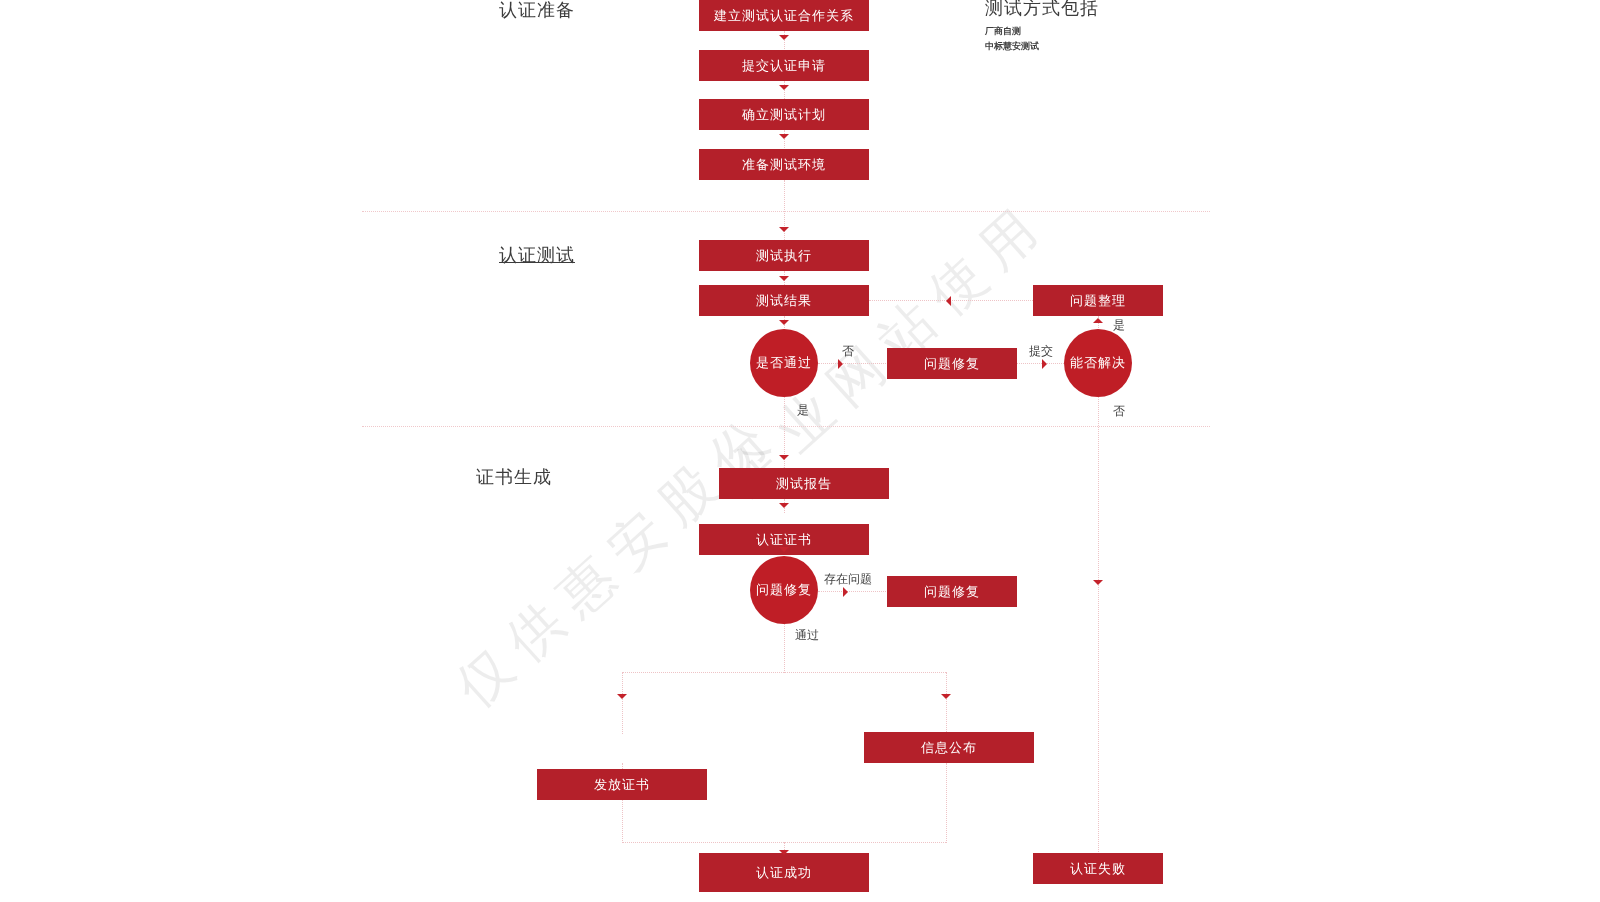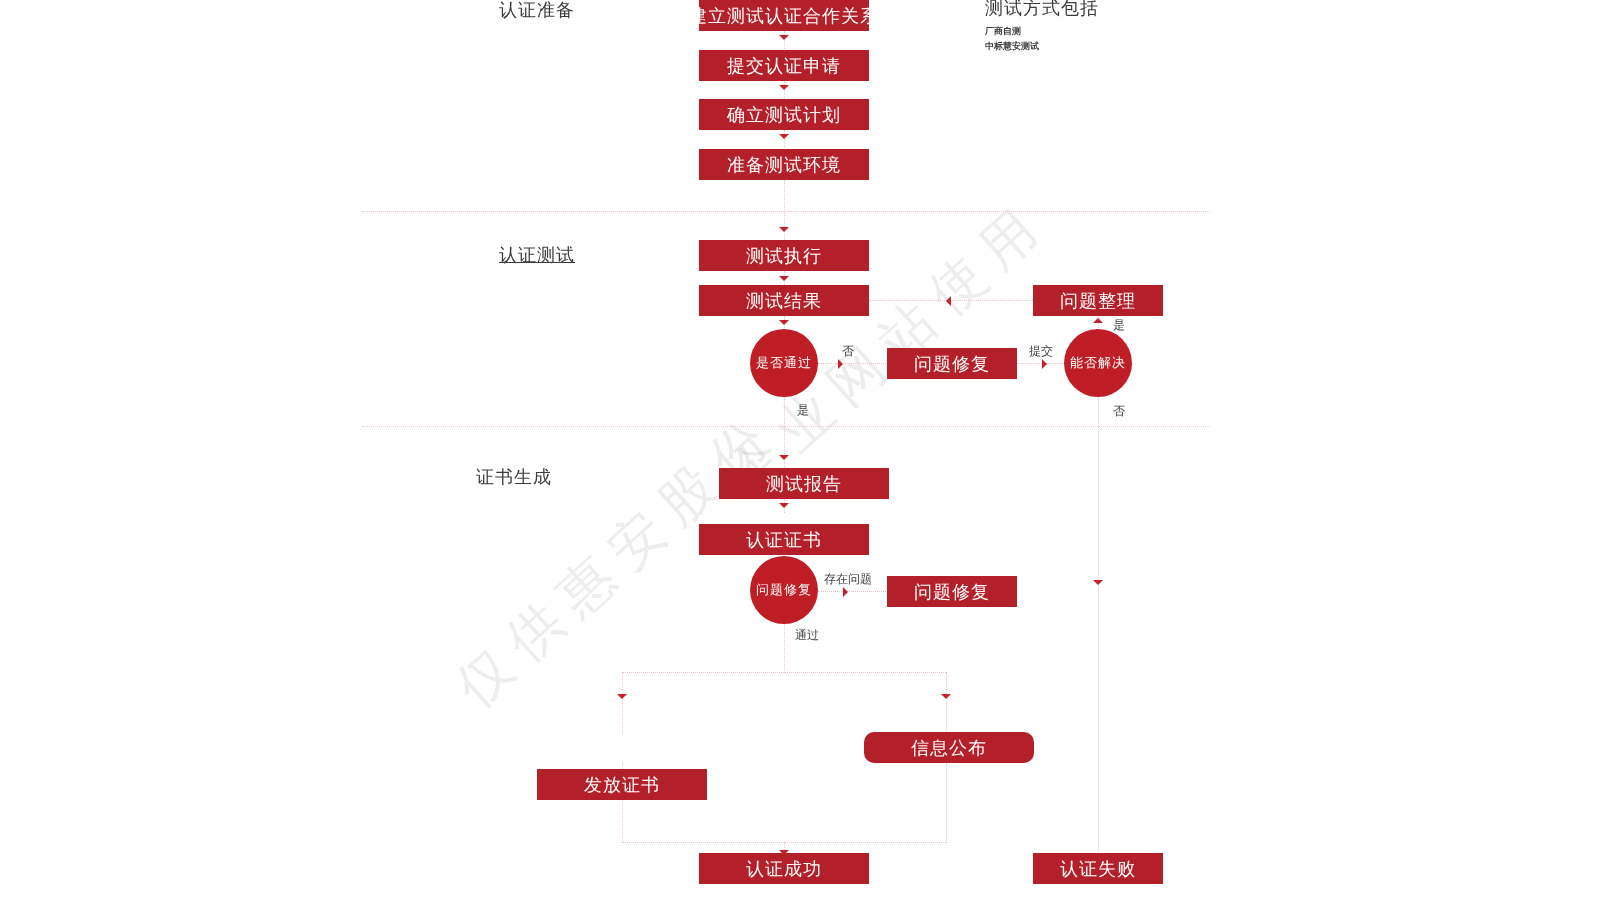--- a/index.html
+++ b/index.html
@@ -79,21 +79,21 @@
     font-weight: bold;
     white-space: nowrap;
     z-index: 3;
   }
 
   
   .node-box {
     position: absolute;
     background: #b4202a;
     color: #ffffff;
-    font-size: 18px;
+    font-size: 13px;
     letter-spacing: 1px;
     display: flex;
     align-items: center;
     justify-content: center;
     box-sizing: border-box;
     z-index: 4;
     white-space: nowrap;
   }
 
   
@@ -258,24 +258,24 @@
   <div class="edge-label" style="left:795px; top:627px;">通过</div>
 
   <div class="hline" style="left:622px; top:672px; width:324px;"></div>
 
   <div class="vline" style="left:622px; top:672px; height:62px;"></div>
   <div class="arrow down" style="left:617px; top:694px;"></div>
   <div class="node-box" style="left:537px; top:769px; width:170px; height:31px;">发放证书</div>
 
   <div class="vline" style="left:946px; top:672px; height:62px;"></div>
   <div class="arrow down" style="left:941px; top:694px;"></div>
-  <div class="node-box" style="left:864px; top:732px; width:170px; height:31px;border-radius:10px;">信息公布</div>
+  <div class="node-box" style="left:864px; top:732px; width:170px; height:31px;">信息公布</div>
 
   <div class="vline" style="left:622px; top:763px; height:80px;"></div>
   <div class="vline" style="left:946px; top:763px; height:80px;"></div>
   <div class="hline" style="left:622px; top:842px; width:324px;"></div>
   <div class="vline" style="left:784px; top:842px; height:12px;"></div>
   <div class="arrow down" style="left:779px; top:850px;"></div>
 
-  <div class="node-box" style="left:699px; top:853px; width:170px; height:31px;">认证成功</div>
+  <div class="node-box" style="left:699px; top:853px; width:170px; height:39px;">认证成功</div>
   <div class="node-box" style="left:1033px; top:853px; width:130px; height:31px;">认证失败</div>
 
 </div>
 
 </body></html>

